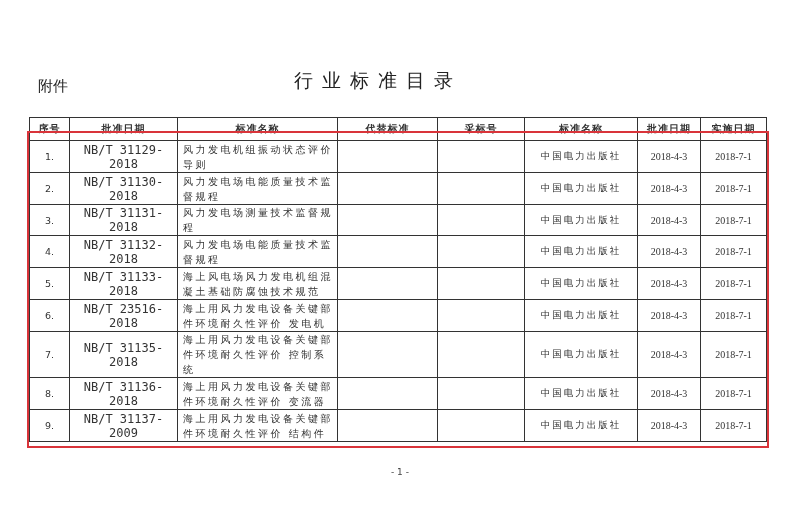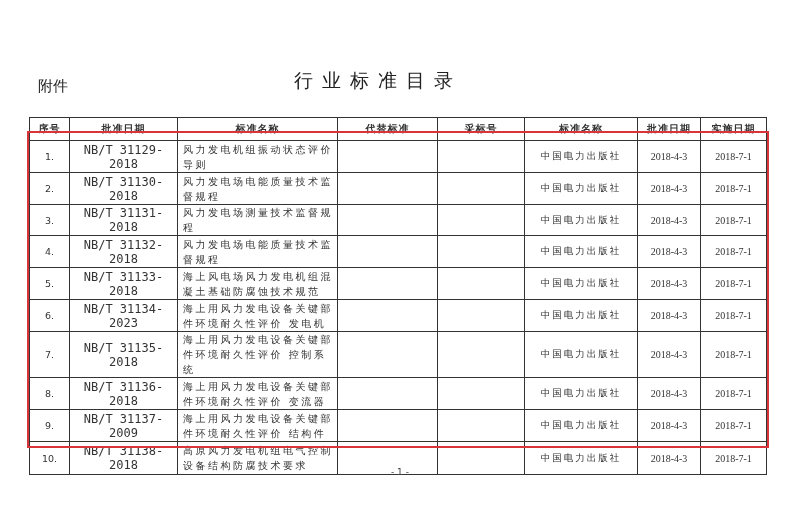--- a/index.html
+++ b/index.html
@@ -92,21 +92,21 @@
         <td class="code">NB/T 31133-2018</td>
         <td class="name">海上风电场风力发电机组混凝土基础防腐蚀技术规范</td>
         <td></td>
         <td></td>
         <td class="pub">中国电力出版社</td>
         <td class="date">2018-4-3</td>
         <td class="date">2018-7-1</td>
       </tr>
       <tr style="height: 32px;">
         <td>6.</td>
-        <td class="code">NB/T 31134-2023</td>
+        <td class="code">NB/T 23516-2018</td>
         <td class="name">海上用风力发电设备关键部件环境耐久性评价 发电机</td>
         <td></td>
         <td></td>
         <td class="pub">中国电力出版社</td>
         <td class="date">2018-4-3</td>
         <td class="date">2018-7-1</td>
       </tr>
       <tr style="height: 32px;">
         <td>7.</td>
         <td class="code">NB/T 31135-2018</td>
@@ -130,28 +130,18 @@
       <tr style="height: 32px;">
         <td>9.</td>
         <td class="code">NB/T 31137-2009</td>
         <td class="name">海上用风力发电设备关键部件环境耐久性评价 结构件</td>
         <td></td>
         <td></td>
         <td class="pub">中国电力出版社</td>
         <td class="date">2018-4-3</td>
         <td class="date">2018-7-1</td>
       </tr>
-      <tr style="height: 33px;">
-        <td>10.</td>
-        <td class="code">NB/T 31138-2018</td>
-        <td class="name">高原风力发电机组电气控制设备结构防腐技术要求</td>
-        <td></td>
-        <td></td>
-        <td class="pub">中国电力出版社</td>
-        <td class="date">2018-4-3</td>
-        <td class="date">2018-7-1</td>
-      </tr>
     </tbody>
 </table>
 
 <div class="redbox"></div>
 
 <div class="pagenum">- 1 -</div>
 
 </body></html>

